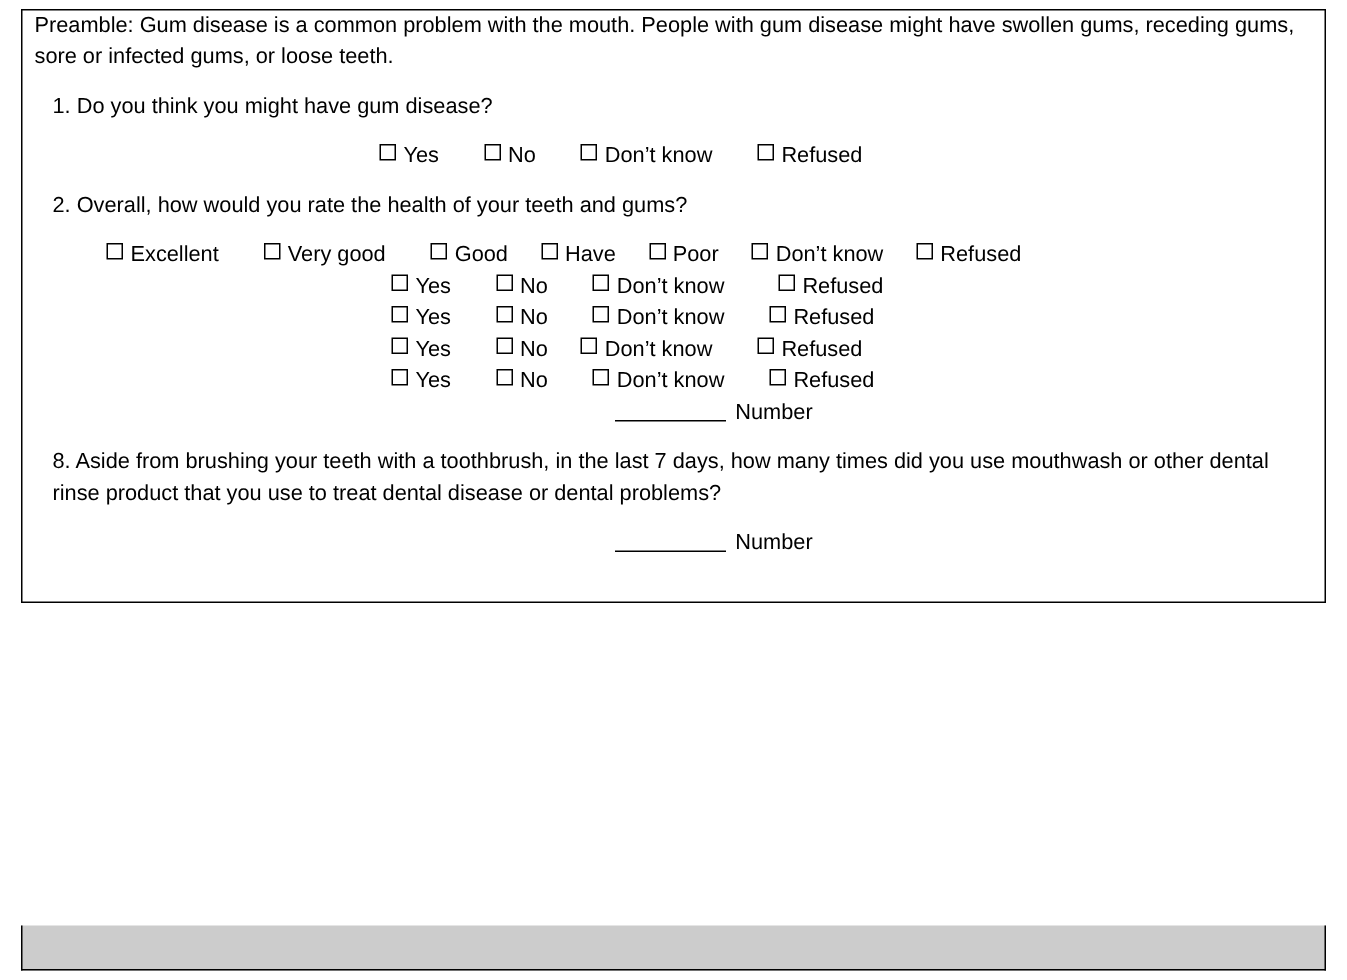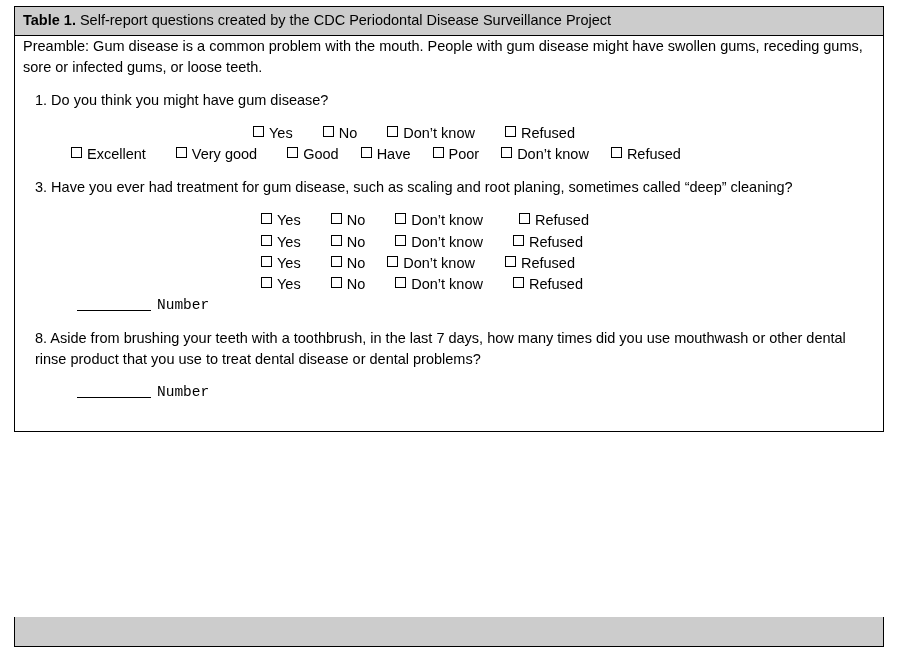--- a/index.html
+++ b/index.html
@@ -74,21 +74,21 @@
     margin-right: 5px;
     vertical-align: 1px;
     background: #ffffff;
   }
   .opt-gap-sm { width: 22px; display: inline-block; }
   .opt-gap-md { width: 30px; display: inline-block; }
   .opt-gap-lg { width: 36px; display: inline-block; }
   .numline {
     margin: 0;
     padding-left: 0;
-    font-family: Liberation Mono, monospace;
+    text-align: center;
   }
   .numline .blank {
     display: inline-block;
     border-bottom: 1px solid #000000;
     width: 74px;
     height: 0.95em;
     vertical-align: -2px;
     margin-right: 6px;
   }
   .numline-inner {
@@ -110,56 +110,53 @@
     box-sizing: border-box;
   }
 </style>
 </head>
 <body>
 
 <div class="page">
 
   <div class="table-wrap">
 
-    <div class="caption-bar">
-      <span class="cap-label">Table 1.</span><span class="cap-text"> Self-report questions created by the CDC Periodontal Disease Surveillance Project</span>
-    </div>
 
     <div class="body-area">
 
       <p class="para">Preamble: Gum disease is a common problem with the mouth. People with gum disease might have swollen gums, receding gums, sore or infected gums, or loose teeth.</p>
 
       <p class="qtext">1. Do you think you might have gum disease?</p>
       <div class="options indent-1">
         <span class="opt"><span class="box"></span><span>Yes</span></span>
         <span class="opt-gap-md"></span>
         <span class="opt"><span class="box"></span><span>No</span></span>
         <span class="opt-gap-md"></span>
         <span class="opt"><span class="box"></span><span>Don’t know</span></span>
         <span class="opt-gap-md"></span>
         <span class="opt"><span class="box"></span><span>Refused</span></span>
       </div>
 
+      <p class="qtext">2. Overall, how would you rate the health of your teeth and gums?</p>
       <div class="options indent-2">
         <span class="opt"><span class="box"></span><span>Excellent</span></span>
         <span class="opt-gap-md"></span>
         <span class="opt"><span class="box"></span><span>Very good</span></span>
         <span class="opt-gap-md"></span>
         <span class="opt"><span class="box"></span><span>Good</span></span>
         <span class="opt-gap-sm"></span>
         <span class="opt"><span class="box"></span><span>Have</span></span>
         <span class="opt-gap-sm"></span>
         <span class="opt"><span class="box"></span><span>Poor</span></span>
         <span class="opt-gap-sm"></span>
         <span class="opt"><span class="box"></span><span>Don’t know</span></span>
         <span class="opt-gap-sm"></span>
         <span class="opt"><span class="box"></span><span>Refused</span></span>
       </div>
 
-      <p class="qtext">3. Have you ever had treatment for gum disease, such as scaling and root planing, sometimes called “deep” cleaning?</p>
       <div class="options indent-3">
         <span class="opt"><span class="box"></span><span>Yes</span></span>
         <span class="opt-gap-md"></span>
         <span class="opt"><span class="box"></span><span>No</span></span>
         <span class="opt-gap-md"></span>
         <span class="opt"><span class="box"></span><span>Don’t know</span></span>
         <span class="opt-gap-lg"></span>
         <span class="opt"><span class="box"></span><span>Refused</span></span>
       </div>
 

